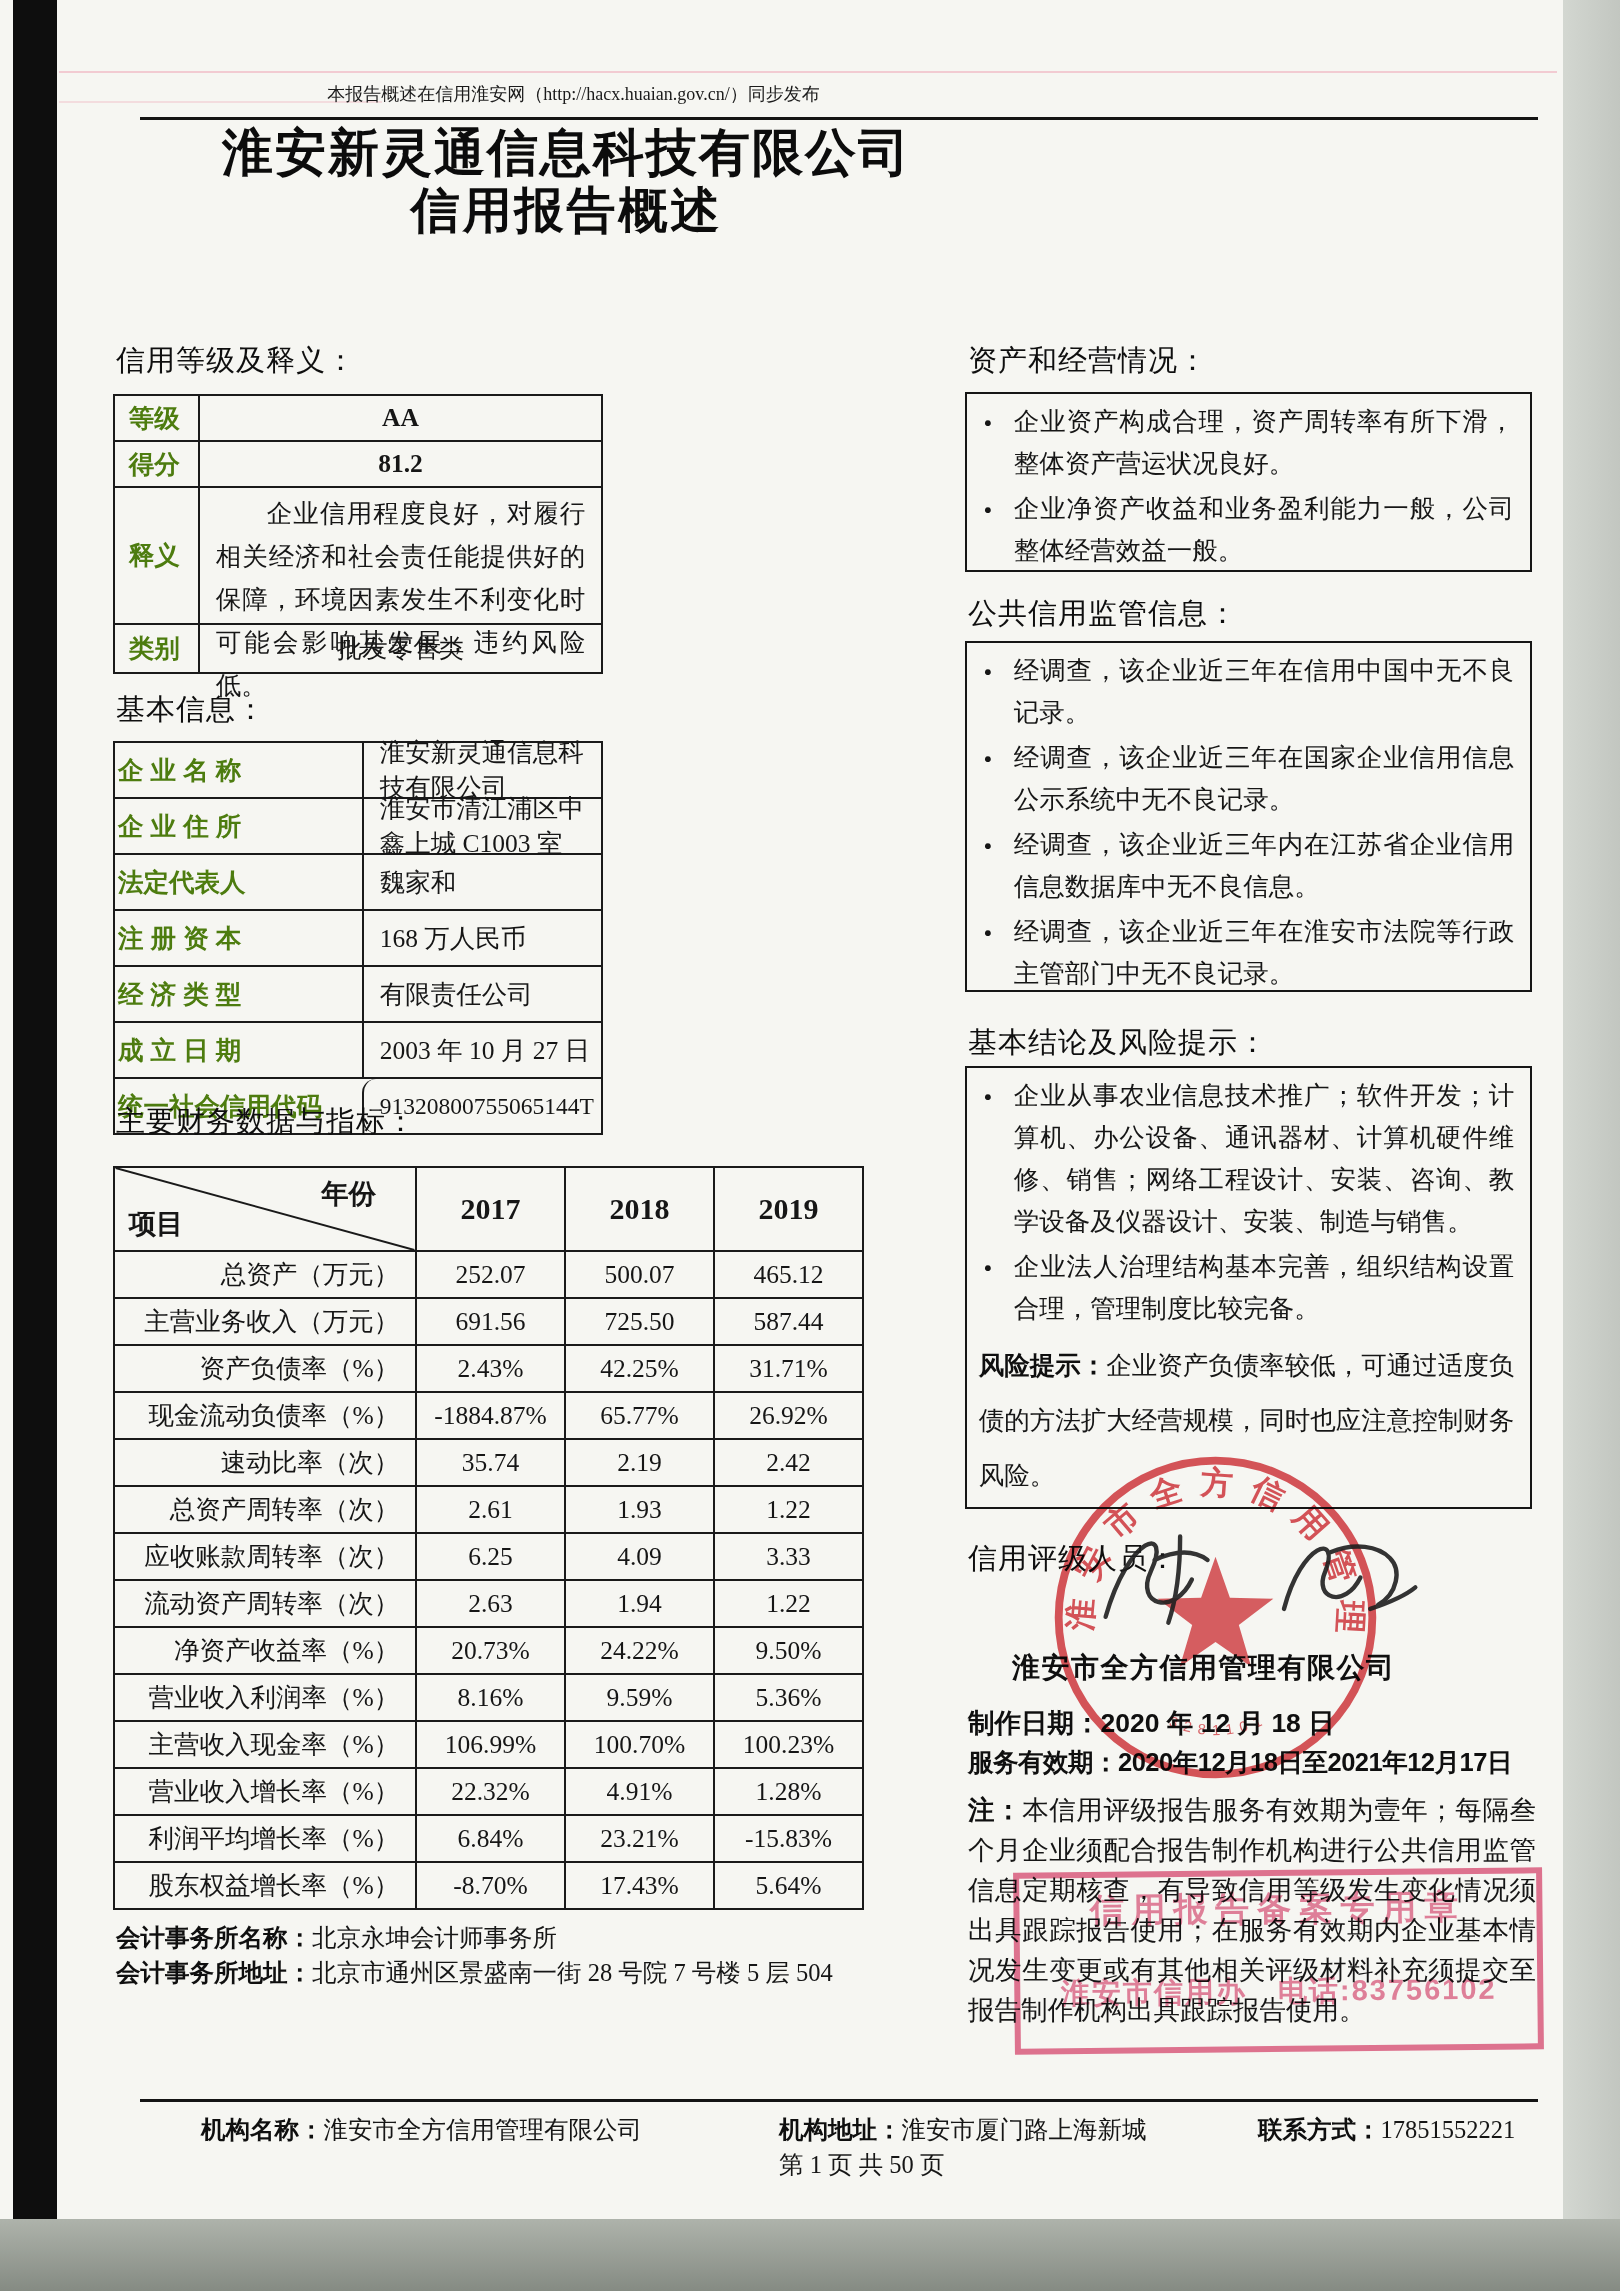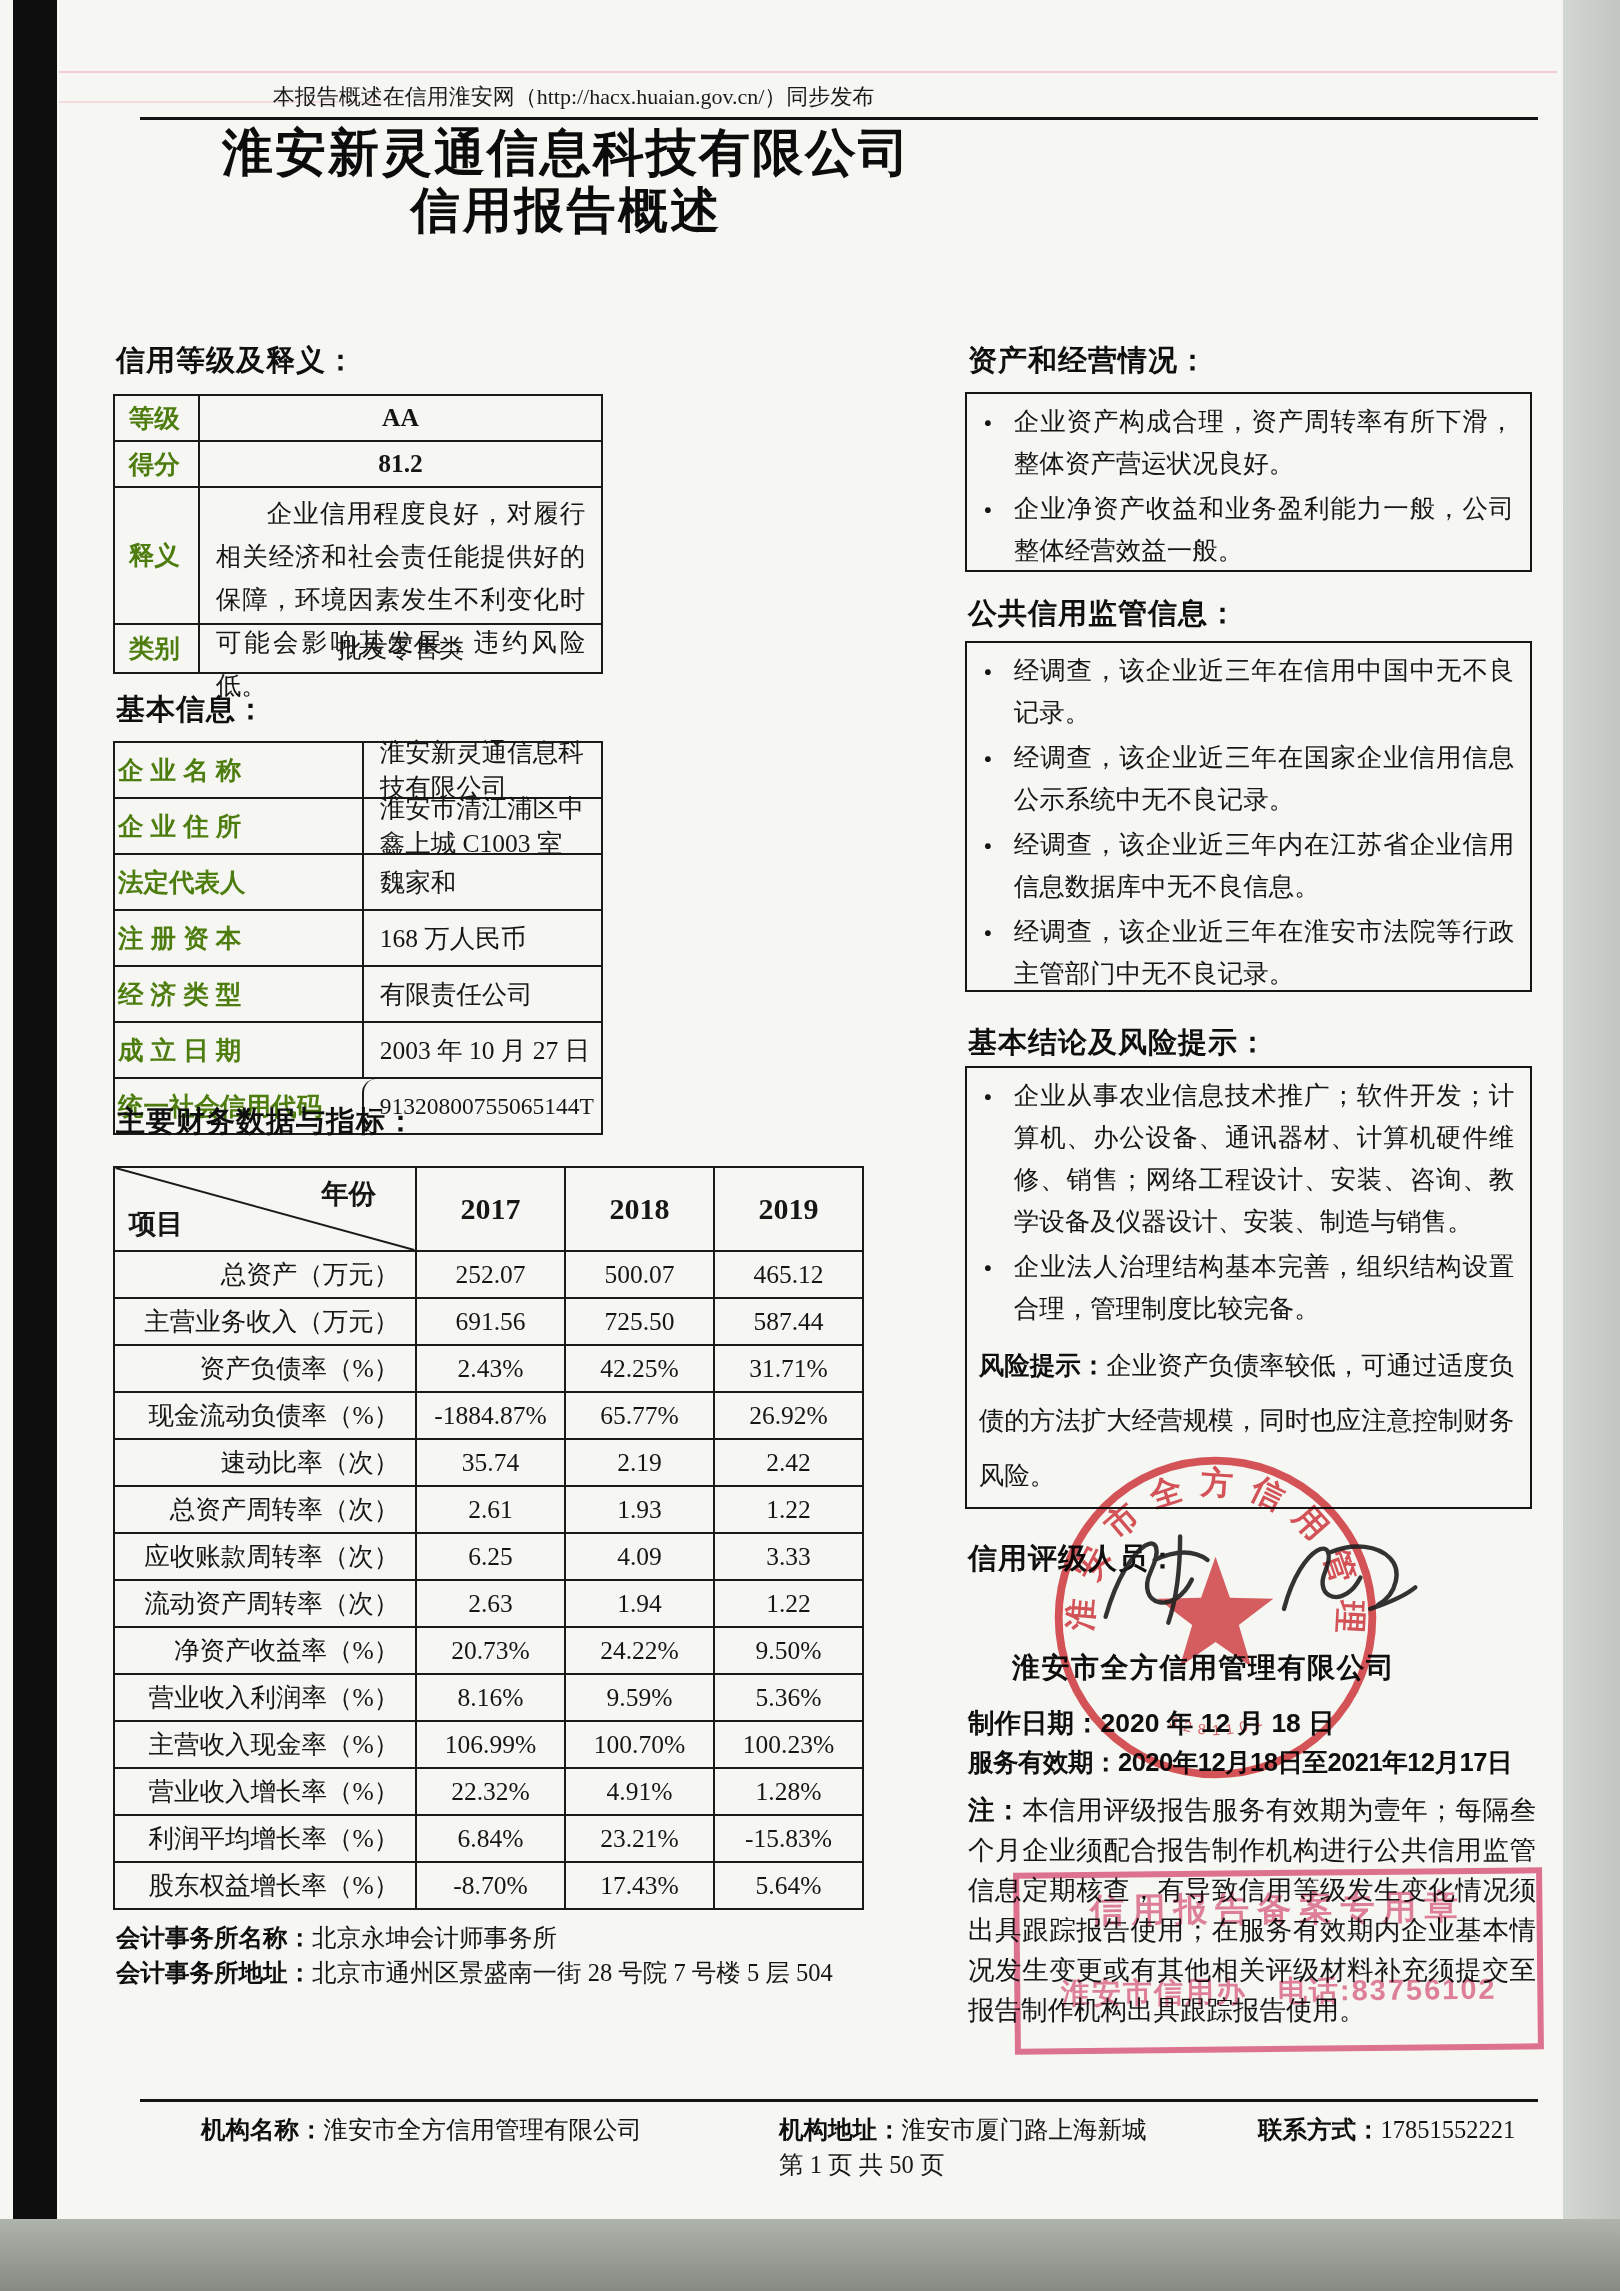--- a/index.html
+++ b/index.html
@@ -5,23 +5,23 @@
   html,body{margin:0;padding:0;background:#e6e7e3;}
   .page{position:relative;width:1620px;height:2292px;background:#f6f6f2;overflow:hidden;
         font-family:"Liberation Serif","DejaVu Serif",serif;color:#161616;}
   
   .edge-left{position:absolute;left:12.7px;top:0;width:44px;height:2292px;background:#0e0e0e;z-index:6;}
   .edge-right{position:absolute;left:1563px;top:0;width:57px;height:2292px;background:linear-gradient(to right,#d3d7d1,#c2c6c0);z-index:6;}
   .edge-bottom{position:absolute;left:0;top:2219px;width:1620px;height:73px;background:linear-gradient(#aeb3ab,#848a82);z-index:7;}
   .pinkline{position:absolute;background:rgba(238,150,170,.45);height:2px;z-index:1;}
   .rule{position:absolute;background:#141414;height:2.9px;z-index:2;}
   
-  .h1{position:absolute;font-family:"Liberation Sans","DejaVu Sans",sans-serif;font-weight:700;
+  .h1{position:absolute;font-family:"Liberation Sans","DejaVu Sans",sans-serif;font-weight:400;
       font-size:29px;letter-spacing:1px;color:#0f0f0f;z-index:2;}
-  .notice{position:absolute;left:152px;top:82px;width:843px;text-align:center;font-size:22px;color:#1b1b1b;z-index:2;}
+  .notice{position:absolute;left:152px;top:82px;width:843px;text-align:center;font-size:18px;color:#1b1b1b;z-index:2;}
   .title{position:absolute;left:152px;top:123px;width:829px;text-align:center;z-index:2;
          font-family:"Liberation Sans","DejaVu Sans",sans-serif;font-weight:700;color:#0c0c0c;}
   .title .t1{font-size:51px;letter-spacing:2px;line-height:59px;}
   .title .t2{font-size:49px;letter-spacing:2.9px;line-height:57px;}
   
   .tbl{position:absolute;border:2.9px solid #1a1a1a;box-sizing:border-box;z-index:2;}
   .trow{display:flex;border-top:2px solid #1a1a1a;}
   .trow:first-child{border-top:none;}
   .tc{border-left:2px solid #1a1a1a;box-sizing:border-box;}
   .tc:first-child{border-left:none;}

